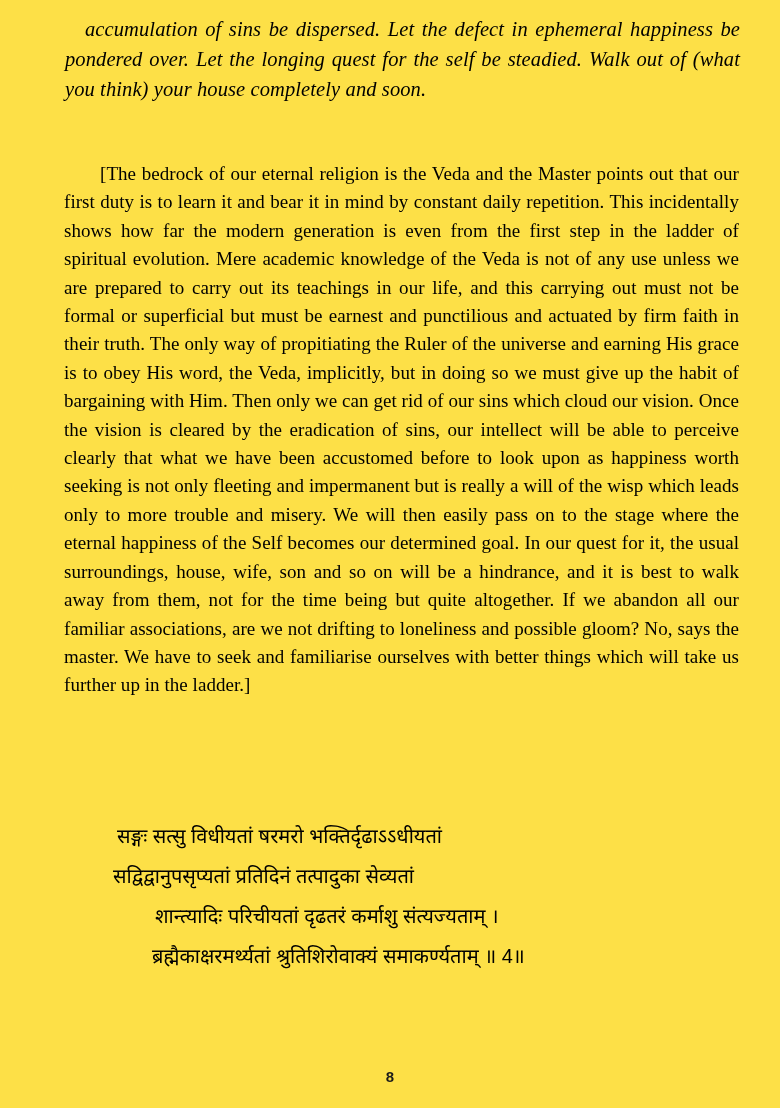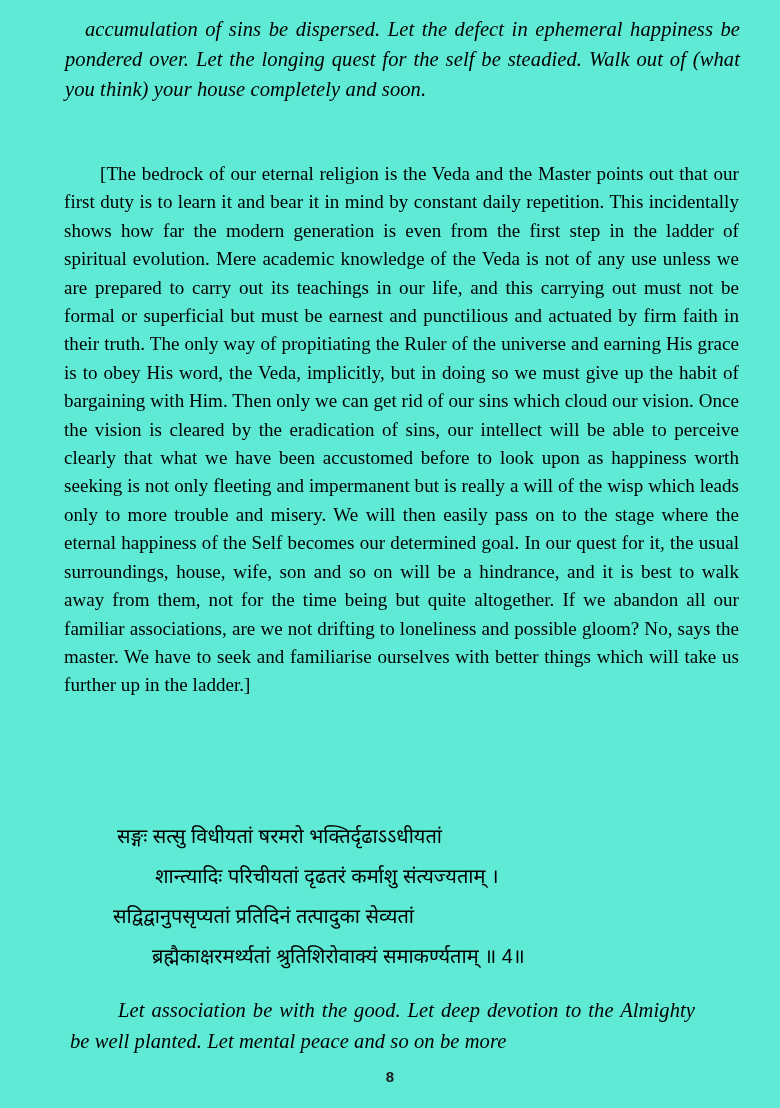--- a/index.html
+++ b/index.html
@@ -14,21 +14,21 @@
     font-family: "Liberation Serif", "DejaVu Serif", serif;
     color: #000000;
     overflow: hidden;
   }
 
   .page {
     position: absolute;
     left: 0; top: 0;
     width: 780px;
     height: 1108px;
-    background: #5eead4;
+    background: #fde047;
   }
 
   
   .italic-block-top {
     position: absolute;
     left: 65px;
     top: 14px;
     width: 675px;
     font-style: italic;
     font-size: 20.5px;
@@ -104,22 +104,21 @@
 <body>
 
 <div class="page">
 
   <div class="italic-block-top">accumulation of sins be dispersed.  Let the defect in ephemeral happiness be pondered over. Let the longing quest for the self be steadied. Walk out of (what you think) your house completely and soon.</div>
 
   <div class="commentary">[The bedrock of our eternal religion is the Veda and the Master points out that our first duty is to learn it and bear it in mind by constant daily repetition. This incidentally shows how far the modern generation is even from the first step in the ladder of spiritual evolution. Mere academic knowledge of the Veda is not of any use unless we are prepared to carry out its teachings in our life, and this carrying out must not be formal or superficial but must be earnest and punctilious and actuated by firm faith in their truth. The only way of propitiating the Ruler of the universe and earning His grace is to obey His word, the Veda, implicitly, but in doing so we must give up the habit of bargaining with Him.  Then only we can get rid of our sins which cloud our vision. Once the vision is cleared by the eradication of sins, our intellect will be able to perceive clearly that what we have been accustomed before to look upon as happiness worth seeking is not only fleeting and impermanent but is really a will of the wisp which leads only to more trouble and misery. We will then easily pass on to the stage where the eternal happiness of the Self becomes our determined goal. In our quest for it, the usual surroundings, house, wife, son and so on will be a hindrance, and it is best to walk away from them, not for the time being but quite altogether. If we abandon all our familiar associations, are we not drifting to loneliness and possible gloom?  No, says the master. We have to seek and familiarise ourselves with better things which will take us further up in the ladder.]</div>
 
   <div class="verse">
     <div class="verse-line pada-a">सङ्गः सत्सु विधीयतां षरमरो भक्तिर्दृढाऽऽधीयतां</div>
+    <div class="verse-line pada-c">सद्विद्वानुपसृप्यतां प्रतिदिनं तत्पादुका सेव्यतां</div>
     <div class="verse-line pada-b">शान्त्यादिः परिचीयतां दृढतरं कर्माशु संत्यज्यताम् ।</div>
-    <div class="verse-line pada-c">सद्विद्वानुपसृप्यतां प्रतिदिनं तत्पादुका सेव्यतां</div>
     <div class="verse-line pada-d">ब्रह्मैकाक्षरमर्थ्यतां श्रुतिशिरोवाक्यं समाकर्ण्यताम् ॥ 4॥</div>
   </div>
 
-  <div class="italic-block-bottom">Let association be with the good. Let deep devotion to the Almighty be well planted. Let mental peace and so on be more</div>
 
   <div class="page-number">8</div>
 
 </div>
 
 </body></html>

